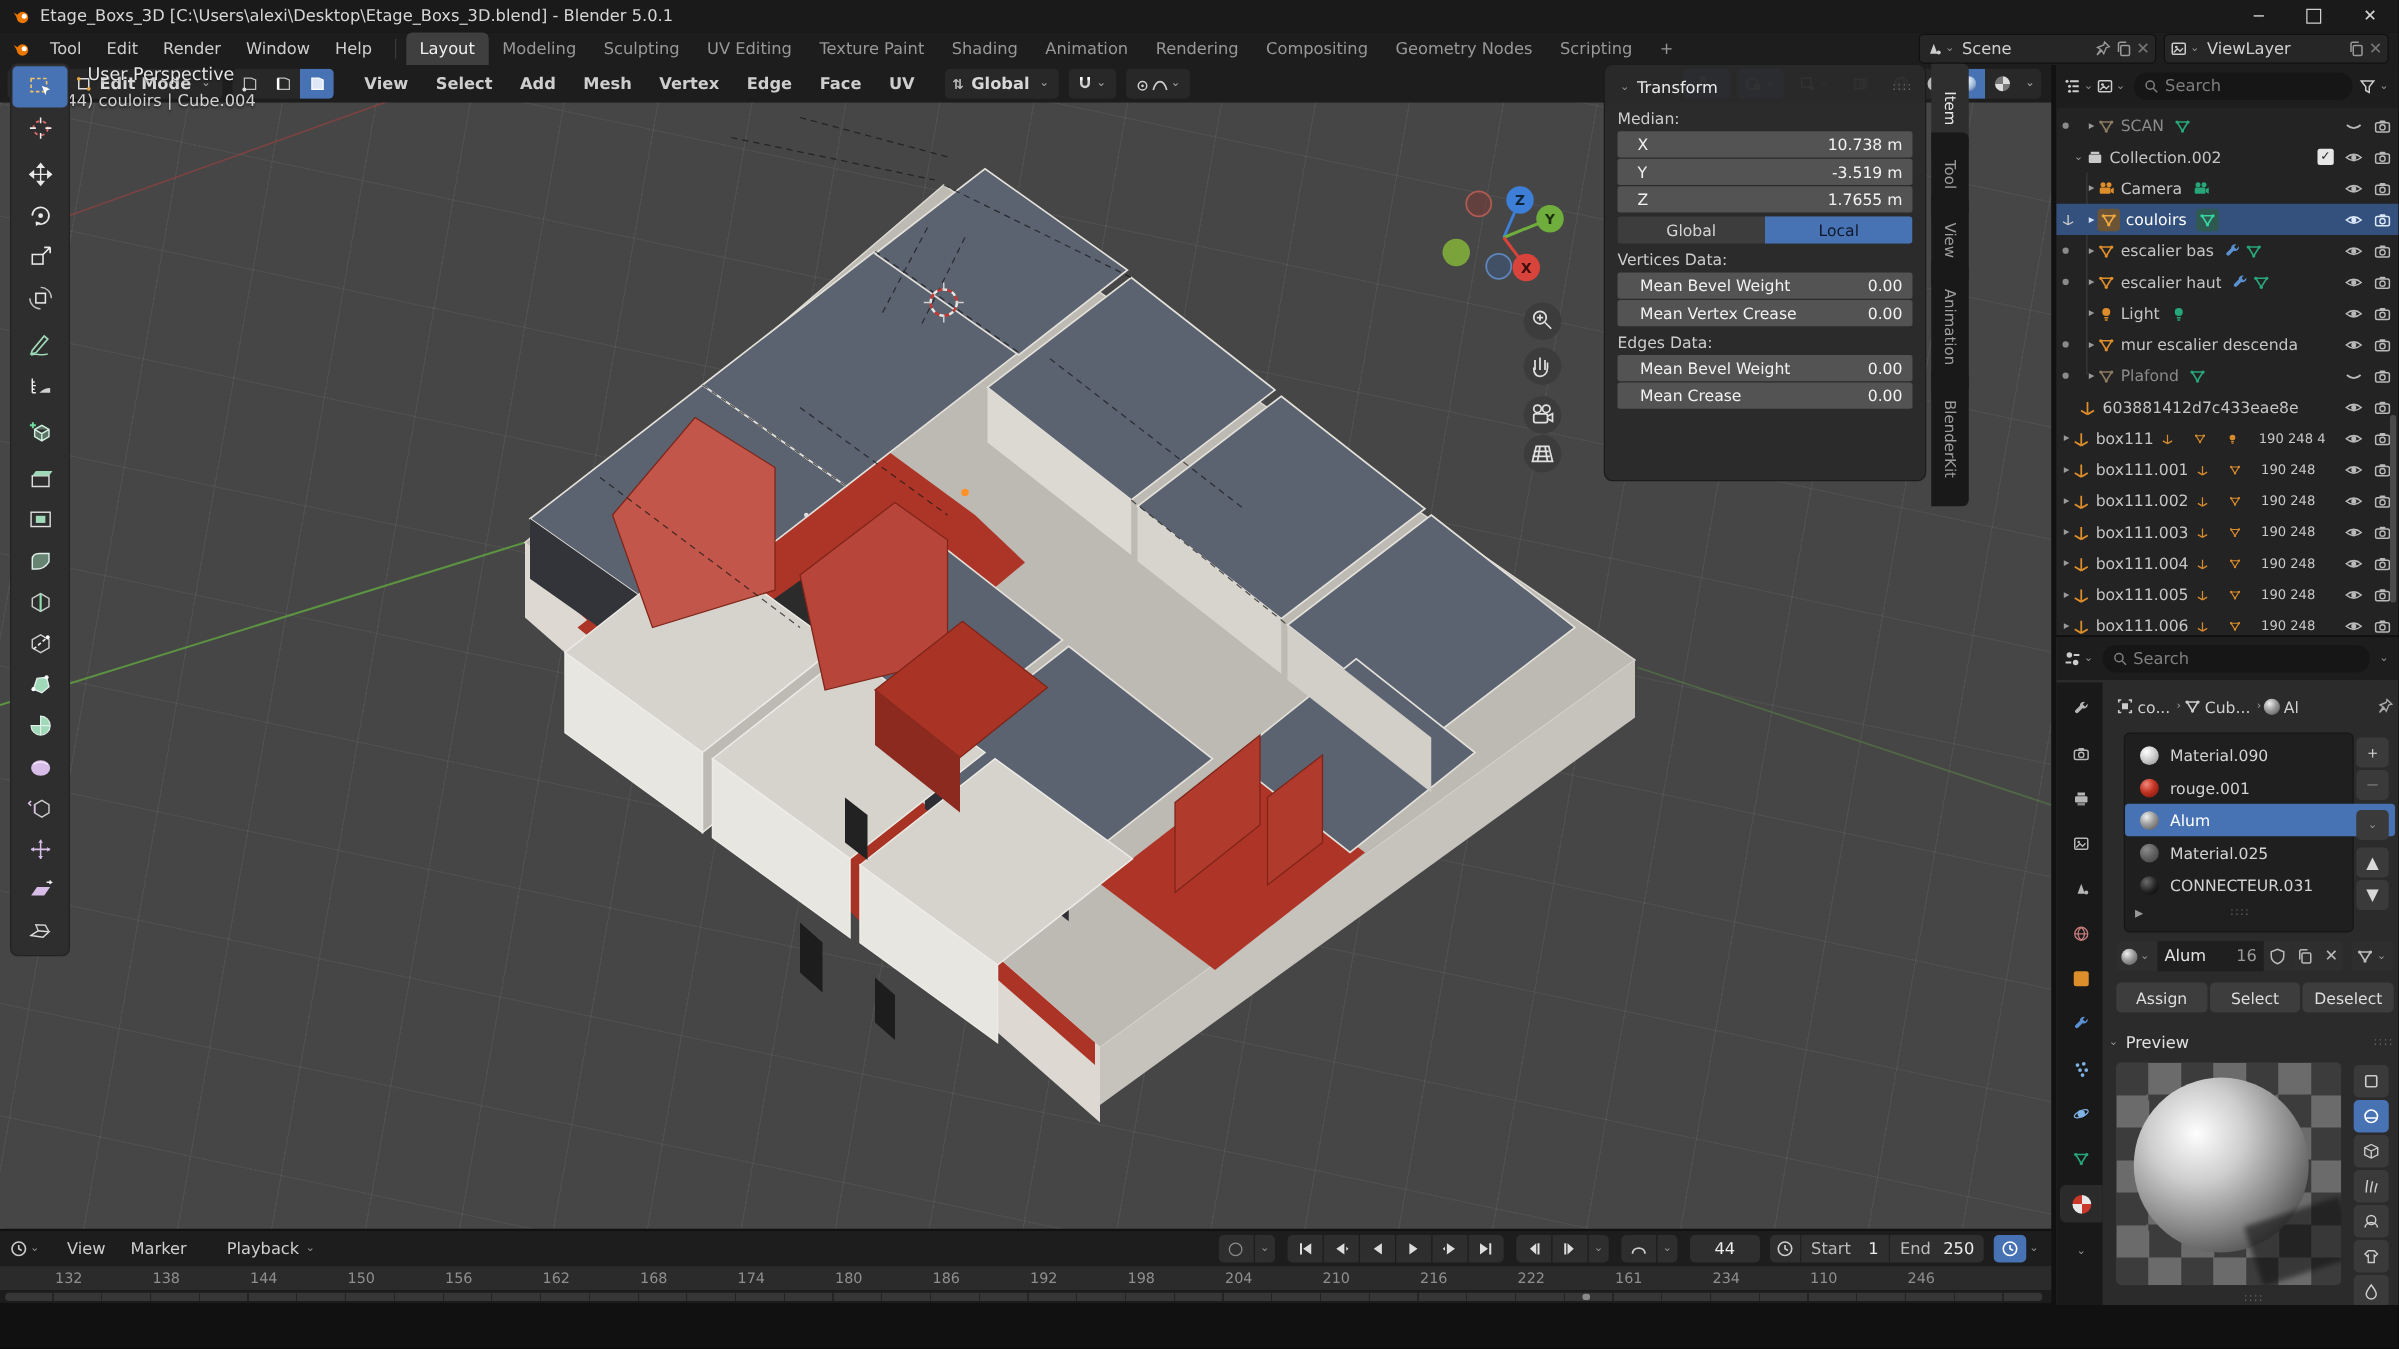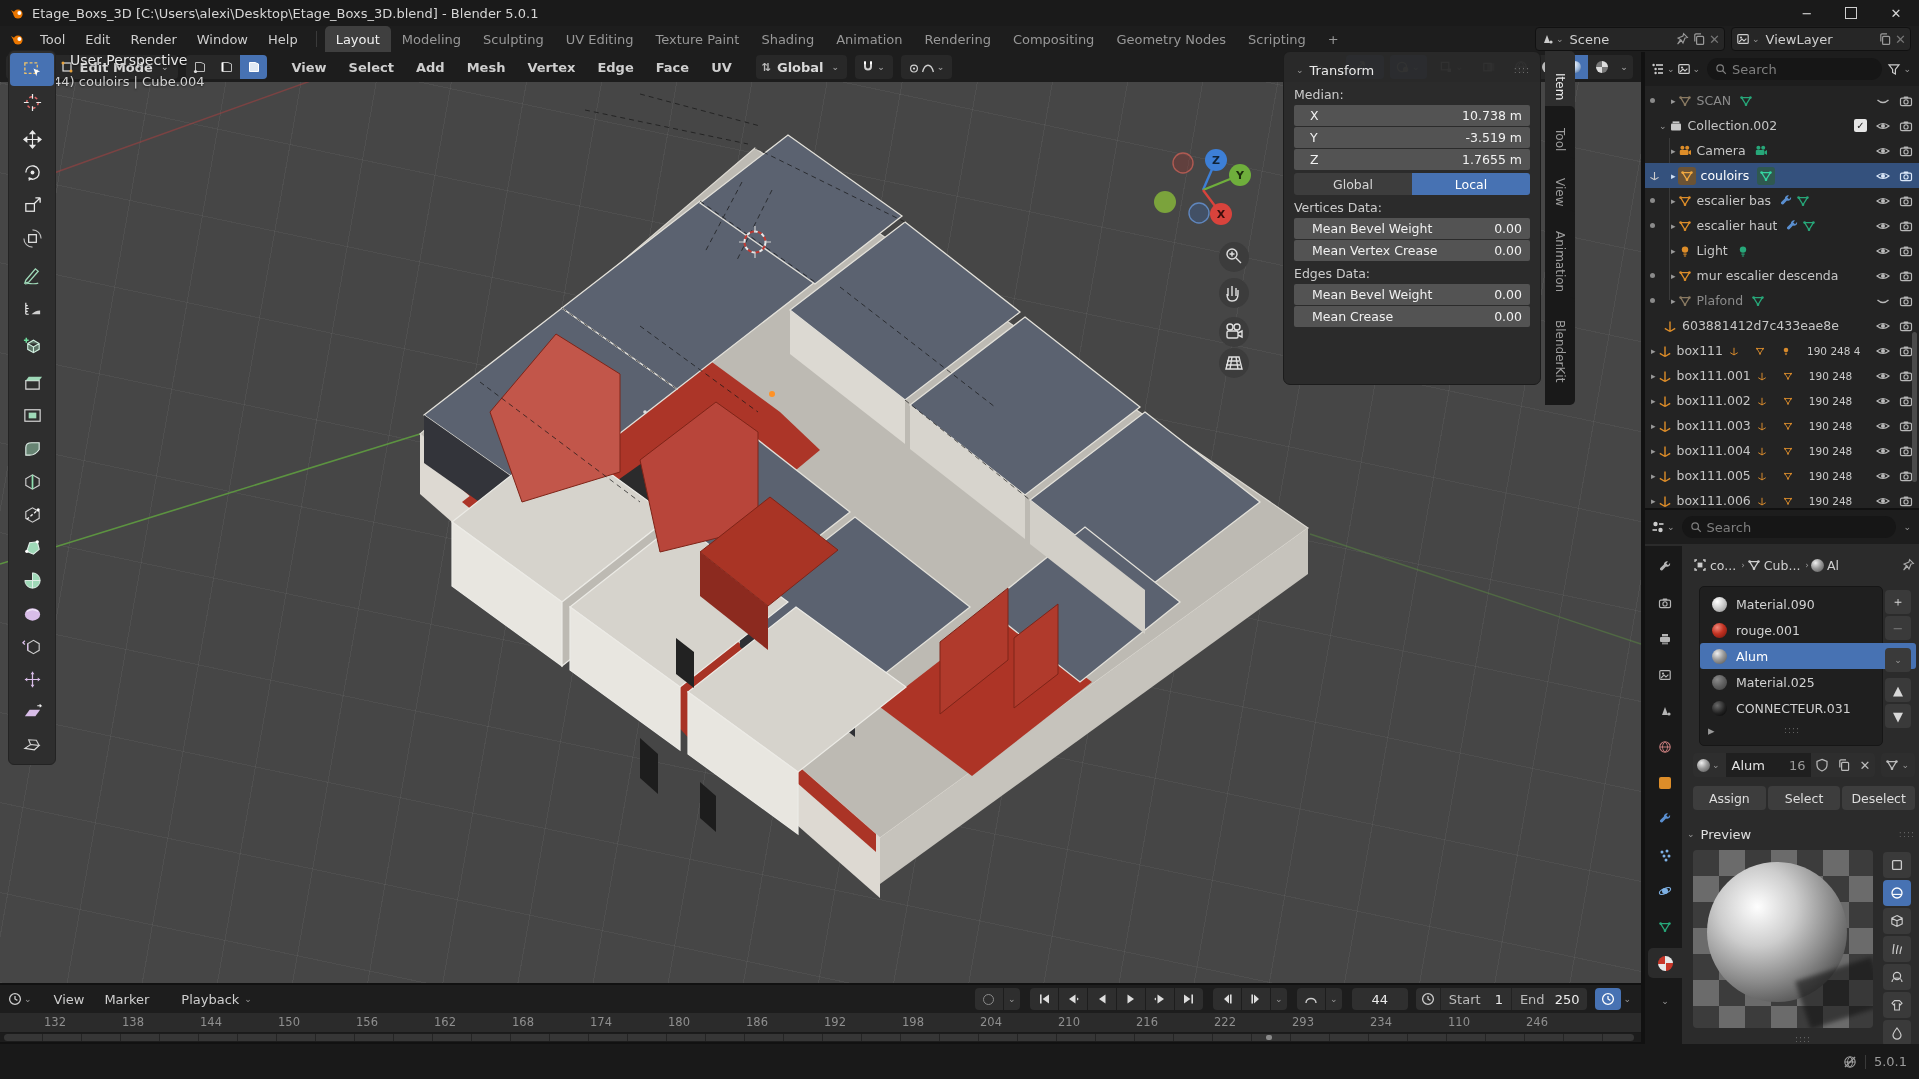--- a/index.html
+++ b/index.html
@@ -38,21 +38,21 @@
   .tbsep{height:4px;}
   
   #npanel{left:1283px;top:51px;width:258px;height:334px;background:rgba(42,42,42,.96);
           border:1px solid #1c1c1c;border-radius:7px;padding:6px 10px 8px;box-sizing:border-box;}
   .nprow{display:flex;align-items:center;height:21px;margin:1px 0;background:#535353;border-radius:2px;padding:0 8px;color:#f1f1f1;font-size:12.5px;}
   .nprow .lab{flex:1;}
   .nprow .val{text-align:right;}
   .nplabel{color:#cccccc;font-size:12.5px;margin:5px 0 3px;}
   .npseg{display:flex;height:22px;border-radius:3px;overflow:hidden;margin:3px 0 2px;}
   .npseg div{flex:1;display:flex;align-items:center;justify-content:center;background:#3d3d3d;color:#d5d5d5;font-size:12.5px;}
-  .npseg div.on{background:#4772b3;color:#ffffff;}
+  .npseg div.on{background:#4772b3;color:#0f172a;}
   
   .stab{position:absolute;left:1545px;width:30px;background:#191919;color:#9e9e9e;border-radius:0 5px 5px 0;
         writing-mode:vertical-rl;display:flex;align-items:center;justify-content:center;font-size:12px;padding:10px 0;}
   .stab.active{background:#2e2e2e;color:#e8e8e8;}
   
   #outliner{left:1645px;top:52px;width:274px;height:456px;background:#232323;overflow:hidden;}
   #outlhead{left:0;top:0;width:274px;height:34px;background:#1d1d1d;display:flex;align-items:center;padding:0 6px;box-sizing:border-box;}
   .search{flex:1;height:22px;background:#161616;border-radius:11px;display:flex;align-items:center;padding:0 8px;color:#7f7f7f;margin:0 5px;}
   .orow{position:absolute;left:0;width:274px;height:25px;display:flex;align-items:center;color:#c5c5c5;font-size:12.5px;}
   .orow.sel{background:#34517d;color:#fff;}
@@ -1446,34 +1446,25 @@
       <span class="tick" style="left:501px">168</span>
         <span class="tick" style="left:579px">174</span>
       <span class="tick" style="left:657px">180</span>
         <span class="tick" style="left:735px">186</span>
       <span class="tick" style="left:813px">192</span>
         <span class="tick" style="left:891px">198</span>
       <span class="tick" style="left:969px">204</span>
         <span class="tick" style="left:1047px">210</span>
       <span class="tick" style="left:1125px">216</span>
         <span class="tick" style="left:1203px">222</span>
-      <span class="tick" style="left:1281px">293</span>
+      <span class="tick" style="left:1281px">161</span>
         <span class="tick" style="left:1359px">234</span>
       <span class="tick" style="left:1437px">110</span>
         <span class="tick" style="left:1515px">246</span>
     </div>
     <div id="tlscroll">
         <div id="tlthumb"></div>
       <div class="abs" style="left:1266px;top:2px;width:6px;height:5px;border-radius:2px;background:#8a8a8a"></div>
     </div>
   </div>
 
-  <div id="statusbar" class="abs flex">
-    <div style="flex:1"></div>
-    <svg class="i" style="color:#9c9c9c">
-        <use href="#sy-globe"></use>
-        <path d="M2,12 L12,2" stroke="currentColor" stroke-width="1.4"></path>
-      </svg>
-    <div class="vline"></div>
-    <span style="margin-right:12px;font-size:13px">5.0.1</span>
-  </div>
 
 </div>
 
 </body></html>

